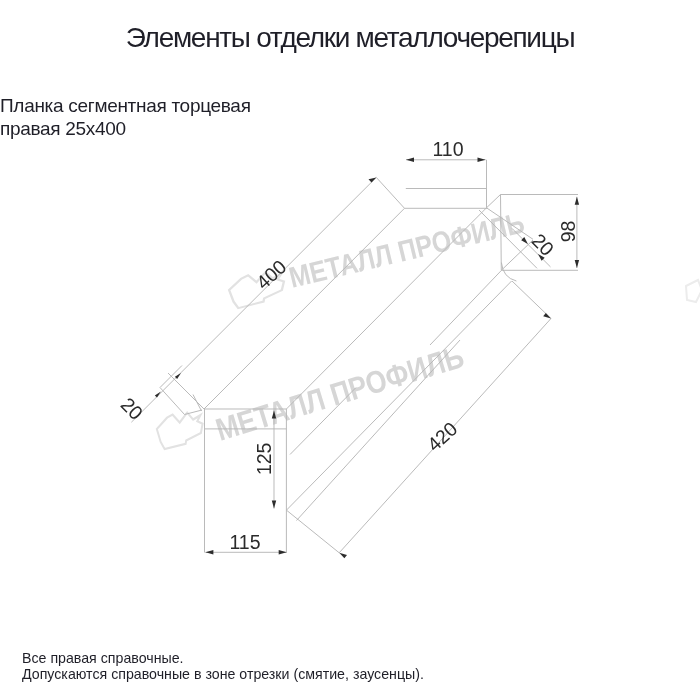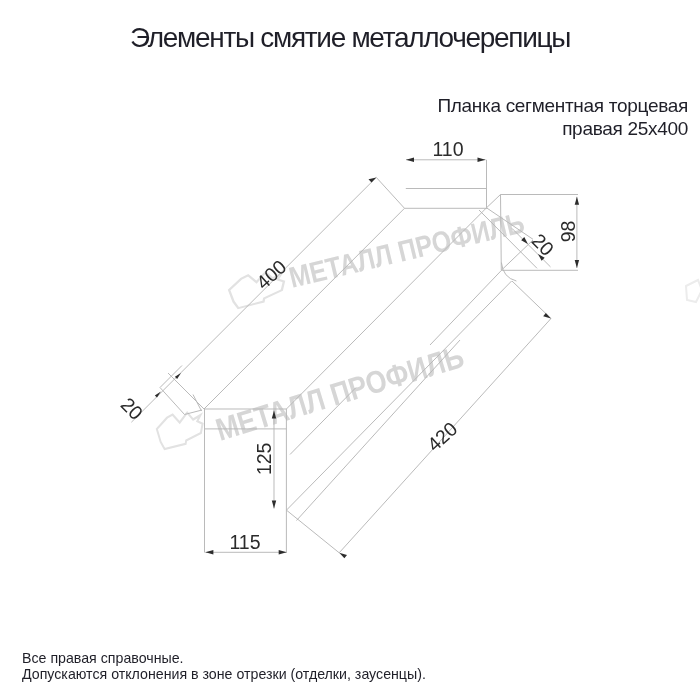--- a/index.html
+++ b/index.html
@@ -1,26 +1,26 @@
 <!DOCTYPE html>
 <html><head>
 <meta charset="utf-8">
 <style>
   html,body{margin:0;padding:0;background:#ffffff;width:700px;height:700px;overflow:hidden;}
   body{font-family:"Liberation Sans", sans-serif;position:relative;}
   .title{position:absolute;left:0;top:21.5px;width:700px;text-align:center;
          font-size:28px;color:#1f1f28;letter-spacing:-1.3px;}
-  .subtitle{position:absolute;left:0;top:95px;width:688px;text-align:right;
+  .subtitle{position:absolute;left:0;top:95px;width:688px;text-align:left;
          font-size:19px;line-height:22.5px;color:#1f1f28;letter-spacing:-0.3px;}
   .foot{position:absolute;left:22px;color:#1f1f28;font-size:14.2px;letter-spacing:0;}
 </style>
 </head>
 <body>
 
-<div class="title">Элементы смятие металлочерепицы</div>
+<div class="title">Элементы отделки металлочерепицы</div>
 
 <div class="subtitle">Планка сегментная торцевая<br>правая 25х400</div>
 
 <svg width="700" height="700" style="position:absolute;left:0;top:0" viewBox="0 0 700 700">
   <defs>
     <path id="mplogo" d="M 12,3 L 0,12 2,24 5,31 27,29 28,26 44,21 47,13 42,10 46,5 38,8 33,1 24,9 18,1 Z"></path>
   </defs>
 
   <g transform="translate(292,288) rotate(-13.5) scale(0.85,1)" fill="#d6d6d6" font-size="29.5" font-weight="bold" letter-spacing="0">
     <text x="0" y="0">МЕТАЛЛ ПРОФИЛЬ</text>
@@ -165,13 +165,13 @@
     <text transform="translate(125,415.5) rotate(45)" text-anchor="middle" y="-3">20</text>
 
     <text transform="translate(271,458.8) rotate(-90)" text-anchor="middle">125</text>
 
     <text x="245" y="548.8" text-anchor="middle">115</text>
   </g>
 </svg>
 
 <div class="foot" style="top:649.5px">Все правая справочные.</div>
 
-<div class="foot" style="top:665.5px">Допускаются отклонения в зоне отрезки (отделки, заусенцы).</div>
+<div class="foot" style="top:665.5px">Допускаются справочные в зоне отрезки (смятие, заусенцы).</div>
 
 </body></html>

